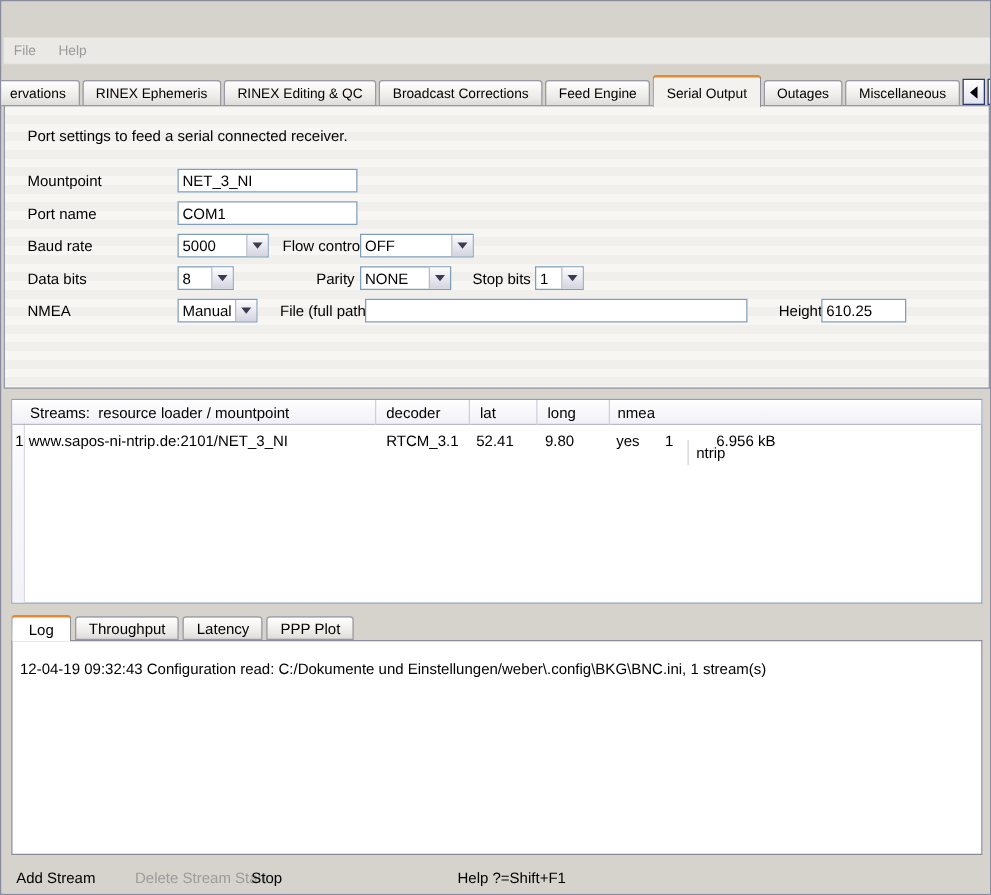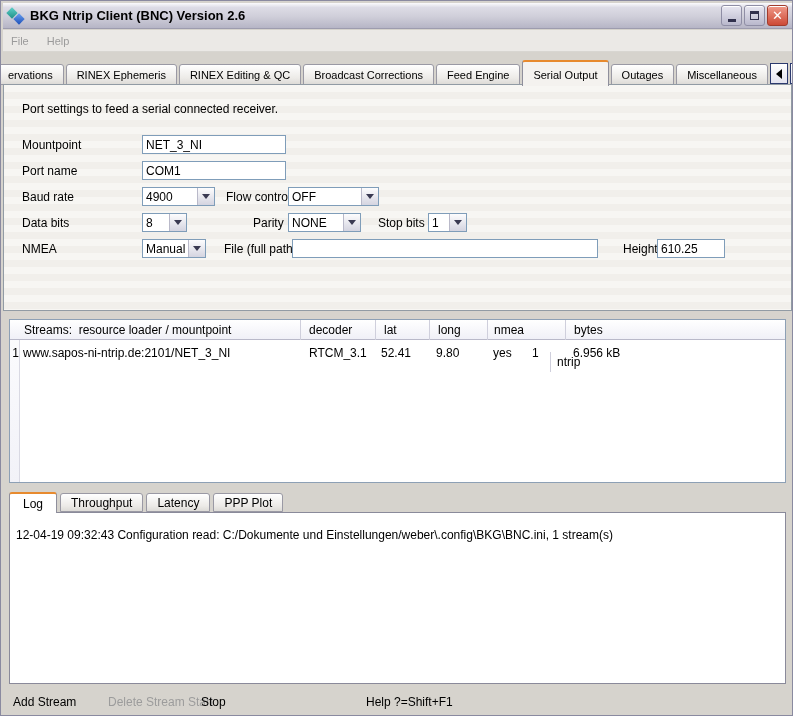--- a/index.html
+++ b/index.html
@@ -68,36 +68,20 @@
   
   .bottombar{position:absolute;left:2px;top:688px;width:789px;height:26px;background:#d6d3cd;}
   .act{position:absolute;top:6px;font-size:12px;color:#000;white-space:nowrap;}
   .act.disabled{color:#9c9c9c;margin-left:23px;}
 </style>
 </head>
 <body>
 
 <div class="window">
 
-  <div class="titlebar">
-    <span class="app-icon">
-        <i class="d1"></i>
-        <i class="d2"></i>
-      </span>
-    <span class="title-text">BKG Ntrip Client (BNC) Version 2.6</span>
-    <span class="winbtn">
-        <span class="glyph-min"></span>
-      </span>
-    <span class="winbtn">
-        <span class="glyph-max"></span>
-      </span>
-    <span class="winbtn close">
-        <span>✕</span>
-      </span>
-  </div>
 
   <div class="menubar">
     <span class="menu-item">File</span>
     <span class="menu-item">Help</span>
   </div>
 
   <div class="tabbar">
     <div class="tab first">
         <span>ervations</span>
       </div>
@@ -134,21 +118,21 @@
     <span class="flabel" style="left:18px;top:17px;">Port settings to feed a serial connected receiver.</span>
 
     <span class="flabel" style="left:18px;top:53px;">Mountpoint</span>
     <input class="tinput" style="left: 138px; top: 50px; width: 144px;" readonly="" value="NET_3_NI">
 
     <span class="flabel" style="left:18px;top:79px;">Port name</span>
     <input class="tinput" style="left: 138px; top: 76px; width: 144px;" readonly="" value="COM1">
 
     <span class="flabel" style="left:18px;top:105px;">Baud rate</span>
     <div class="combo" style="left:138px;top:102px;width:73px;">
-      <span class="val">4900</span>
+      <span class="val">5000</span>
       <span class="arrow">
           <i></i>
         </span>
     </div>
     <span class="flabel" style="left:222px;top:105px;">Flow control</span>
     <div class="combo" style="left:284px;top:102px;width:91px;">
       <span class="val">OFF</span>
       <span class="arrow">
           <i></i>
         </span>
@@ -191,21 +175,20 @@
 
   <div class="streams">
     <div class="rowstrip"></div>
     <div class="st-header">
       <span class="st-h nodiv" style="left:10px;width:280px;padding-left:4px;">Streams:  resource loader / mountpoint</span>
       <span class="st-h" style="left:290px;width:75px;">decoder</span>
       <span class="st-h" style="left:365px;width:54px;">lat</span>
       <span class="st-h" style="left:419px;width:58px;">long</span>
       <span class="st-h" style="left:477px;width:37px;padding-left:6px;">nmea</span>
       <span class="st-h" style="left:540px;width:41px;padding-left:6px;margin-top:32px;">ntrip</span>
-      <span class="st-h" style="left:555px;width:218px;">bytes</span>
     </div>
     <span class="rownum">1</span>
     <div class="st-row">
       <span class="st-c" style="left:13px;">www.sapos-ni-ntrip.de:2101/NET_3_NI</span>
       <span class="st-c" style="left:299px;">RTCM_3.1</span>
       <span class="st-c" style="left:371px;">52.41</span>
       <span class="st-c" style="left:426px;">9.80</span>
       <span class="st-c" style="left:483px;">yes</span>
       <span class="st-c" style="left:522px;">1</span>
       <span class="st-c" style="left:563px;text-align:center;">6.956 kB</span>

